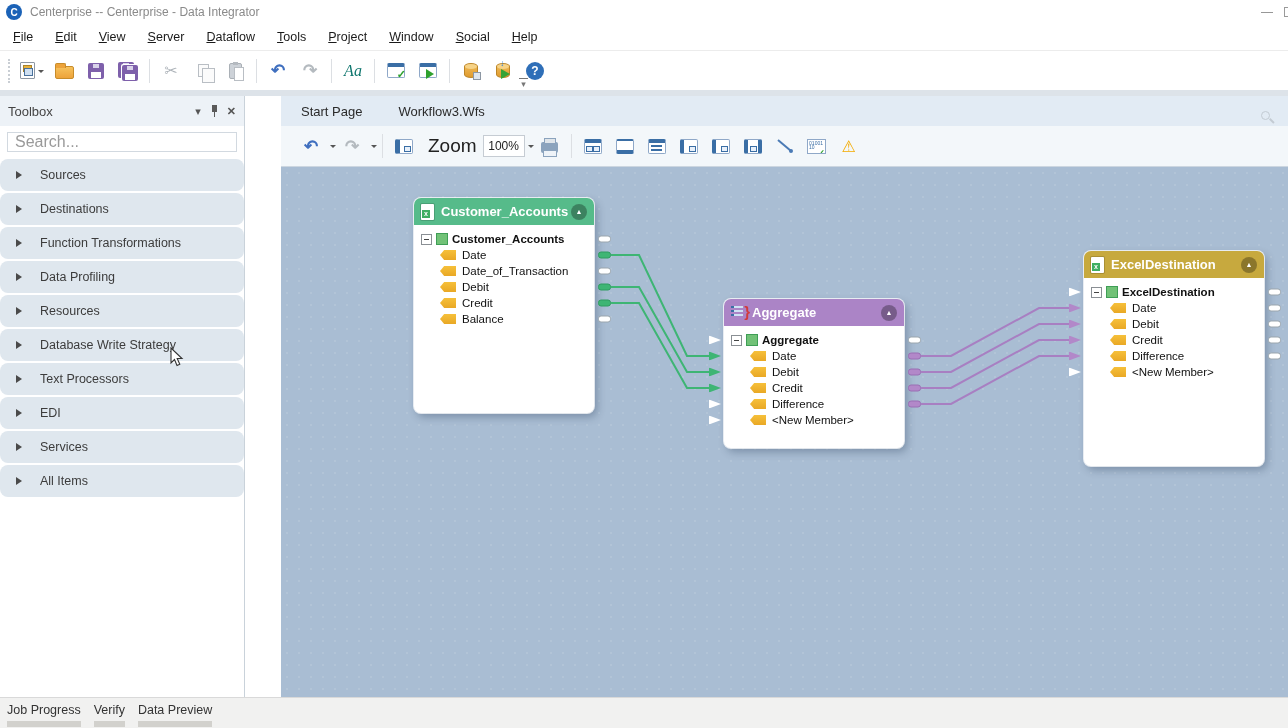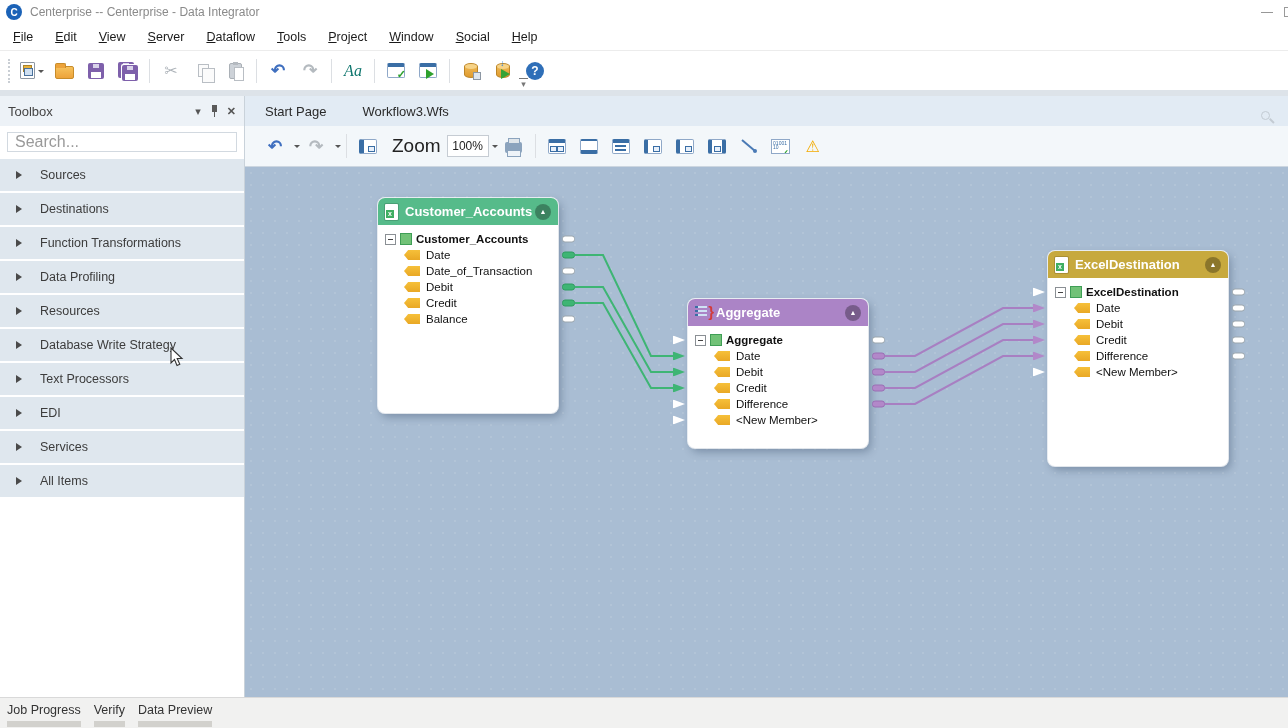--- a/index.html
+++ b/index.html
@@ -57,39 +57,39 @@
   .cyl .clip { position:absolute; right:-4px; bottom:-3px; width:8px; height:8px; background:#dfe6ed; border:1px solid #8d97a3; }
   .cyl .play { position:absolute; right:-6px; bottom:-2px; width:0; height:0; border:5px solid transparent; border-left:9px solid #36a336; }
   .cyl .down { position:absolute; left:3px; top:-6px; color:#2e7fd6; font-size:9px; font-weight:bold; }
   .help-circle { width:18px; height:18px; border-radius:50%; background:#2f6fb8; color:#fff; font-weight:bold; font-size:12px; display:flex; align-items:center; justify-content:center; }
   .help-circle::before { content:"?"; }
   .overflow-btn { position:absolute; right:760px; bottom:1px; color:#777; font-size:9px; line-height:1; text-align:center; }
   .overflow-btn .bar { display:block; width:9px; border-top:1px solid #777; margin:0 auto 1px; }
 
   
   .divider-strip { height:6px; background:#dde3e9; }
-  .workspace { flex:1; display:flex; min-height:0; }
+  .workspace { flex:1; display:flex; min-height:0;gap:36px; }
 
   
   .toolbox { width:245px; background:#fff; border-right:1px solid #c9d2da; display:flex; flex-direction:column; }
   .tb-head { height:30px; background:#edf2f7; display:flex; align-items:center; padding:0 8px; }
   .tb-title { font-size:13px; color:#444; flex:1; }
   .tb-head .hicon { color:#555; font-size:11px; margin-left:8px; }
   .i-caretdown::before { content:"\25BE"; }
   .pin-icon { width:9px; height:12px; position:relative; margin-left:9px; }
   .pin-icon::before { content:""; position:absolute; left:2px; top:0; width:5px; height:7px; background:#5a5a5a; }
   .pin-icon::after { content:""; position:absolute; left:4px; top:7px; width:1px; height:5px; background:#5a5a5a; }
   .i-close::before { content:"\2715"; font-weight:bold; }
   .tb-search-wrap { background:#fff; padding:6px 7px 7px; }
   .tb-search { width:100%; height:20px; border:1px solid #d2d9e0; background:#fff; font-size:16px; color:#9a9a9a; padding:0 26px 0 7px; font-family:"Liberation Sans", sans-serif; }
   .tb-search::placeholder { color:#9a9a9a; }
   .search-glass { position:absolute; width:9px; height:9px; border:1.5px solid #c3cbd3; border-radius:50%; right:18px; margin-top:-21px; }
   .search-glass::after { content:""; position:absolute; width:6px; height:1.5px; background:#c3cbd3; transform:rotate(45deg); left:7px; top:8px; }
   .tb-items { display:flex; flex-direction:column; gap:2px; background:#fff; }
-  .tb-item { height:32px; background:#dfe7ee; display:flex; align-items:center; padding-left:16px; }
+  .tb-item { height:32px; background:#dfe7ee; display:flex; align-items:center; padding-left:16px;border-radius:8px; }
   .tb-item .tri { width:0; height:0; border:4px solid transparent; border-left:6px solid #4a4a4a; margin-right:14px; }
   .tb-item .lbl { font-size:12.5px; color:#3c3c3c; }
   .tb-fill { flex:1; background:#fff; }
 
   
   .main { flex:1; display:flex; flex-direction:column; min-width:0; }
   .tabbar { height:30px; background:#e2ebf4; display:flex; align-items:stretch; padding-left:2px; }
   .tab { display:flex; align-items:center; padding:0 18px; font-size:13px; color:#2a2a2a; }
   .tab.active { background:#d1d5d9; }
   .canvas-toolbar { height:41px; background:#f3f7fa; border-bottom:1px solid #ccd6e0; display:flex; align-items:center; padding-left:14px; }

